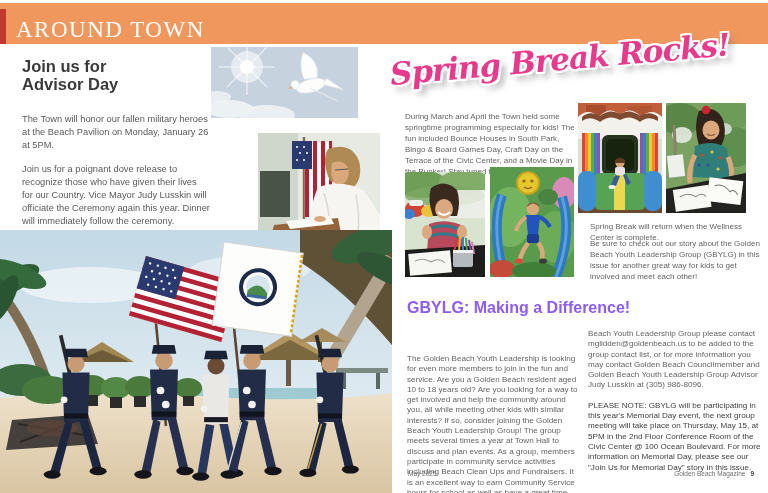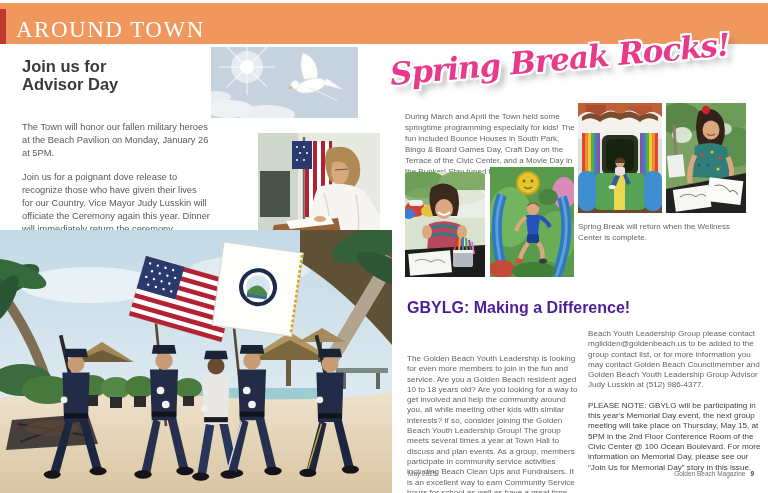--- a/index.html
+++ b/index.html
@@ -9,21 +9,21 @@
   }
   
   .banner{position:absolute;left:0;top:3px;width:768px;height:41px;background:#F0975E;}
   .banner-accent{position:absolute;left:0;top:6px;bottom:0;width:6px;background:#C0392F;}
   .banner-title{
     position:absolute;left:16px;bottom:1px;color:#ffffff;
     font-family:"Liberation Serif",serif;font-size:23px;letter-spacing:1.5px;font-weight:400;margin-top:40px;
   }
   
   .memorial-article{position:absolute;left:22px;top:57px;width:188px;}
-  .memorial-title{margin:0 0 28px 0;font-size:16.5px;line-height:18px;font-weight:bold;color:#3a3a3a;}
+  .memorial-title{margin:0 0 20px 0;font-size:16.5px;line-height:18px;font-weight:bold;color:#3a3a3a;}
   .memorial-article p{margin:0 0 10px 0;font-size:9.3px;line-height:13.2px;color:#5a5a5a;}
   
   .photo{position:absolute;overflow:hidden;background:#dfe5e8;}
   .photo svg{display:block;width:100%;height:100%;}
   .photo-dove{left:211px;top:47px;width:147px;height:71px;}
   .photo-podium{left:258px;top:133px;width:122px;height:115px;}
   .photo-beach{left:0;top:230px;width:392px;height:263px;}
   .photo-castle{left:578px;top:103px;width:84px;height:110px;}
   .photo-girl2{left:666px;top:103px;width:80px;height:110px;}
   .photo-girl1{left:405px;top:172px;width:80px;height:105px;}
@@ -32,23 +32,23 @@
   .script-title{
     position:absolute;left:390px;top:56px;width:320px;
     font-family:"DejaVu Serif",serif;font-style:italic;font-weight:bold;
     font-size:31px;color:#E8398B;transform:rotate(-5deg);transform-origin:left center;
     letter-spacing:-1px;white-space:nowrap;
     text-shadow:-2px -2px 0 #fff,2px -2px 0 #fff,-2px 2px 0 #fff,2px 2px 0 #fff,
                 -2px 0 0 #fff,2px 0 0 #fff,0 2px 0 #fff,0 -2px 0 #fff,
                 5px 6px 6px rgba(110,110,110,.55);
   }
   .sb-intro{position:absolute;left:405px;top:112px;width:172px;font-size:8px;line-height:10.9px;color:#646464;}
-  .sb-note1{position:absolute;left:578px;top:222px;width:168px;font-size:8px;line-height:10.5px;color:#646464;}
+  .sb-note1{position:absolute;left:590px;top:222px;width:168px;font-size:8px;line-height:10.5px;color:#646464;}
   .sb-note2{position:absolute;left:590px;top:239px;width:170px;font-size:8px;line-height:10.9px;color:#646464;}
-  .gbylg-title{position:absolute;left:407px;top:299px;margin:0;font-size:16px;font-weight:bold;color:#4c1d95;}
+  .gbylg-title{position:absolute;left:407px;top:299px;margin:0;font-size:16px;font-weight:bold;color:#8b5cf6;}
   .gbylg-col1{position:absolute;left:407px;top:329px;width:173px;font-size:8.1px;line-height:10.3px;color:#646464;margin-top:25px;}
   .gbylg-col2{position:absolute;left:588px;top:329px;width:175px;font-size:8.1px;line-height:10.3px;color:#646464;}
   .gbylg-col2 .p2{margin-top:10px;font-weight:normal;color:#414141;}
   
   .footer-date{position:absolute;left:408px;top:470px;font-size:6.5px;color:#6e6e6e;}
   .footer-right{position:absolute;left:620px;top:470px;width:134px;text-align:right;font-size:6.5px;color:#6e6e6e;}
   .footer-right .pagenum{font-weight:bold;color:#3a3a3a;margin-left:5px;}
 </style>
 </head>
 <body>
@@ -59,21 +59,21 @@
     <div class="banner-accent"></div>
     <div class="banner-title">AROUND TOWN</div>
   </div>
 
   <div class="memorial-article">
     <h2 class="memorial-title">
       <span>Join us for</span><br>
       <span>Advisor Day</span>
     </h2>
     <p>The Town will honor our fallen military heroes at the Beach Pavilion on Monday, January 26 at 5PM.</p>
-    <p>Join us for a poignant dove release to recognize those who have given their lives for our Country. Vice Mayor Judy Lusskin will officiate the Ceremony again this year.  Dinner will immediately return the ceremony.</p>
+    <p>Join us for a poignant dove release to recognize those who have given their lives for our Country. Vice Mayor Judy Lusskin will officiate the Ceremony again this year.  Dinner will immediately follow the ceremony.</p>
   </div>
 
   <div class="photo photo-dove">
     <svg viewBox="0 0 147 71">
       <rect width="147" height="71" fill="#c6d3df"></rect>
       <g stroke="#ffffff" stroke-width="1.4" opacity="0.6">
         <line x1="36" y1="20" x2="36" y2="-8"></line>
           <line x1="36" y1="20" x2="64" y2="20"></line>
         <line x1="36" y1="20" x2="8" y2="20"></line>
           <line x1="36" y1="20" x2="56" y2="0"></line>
@@ -472,25 +472,26 @@
         <rect x="37" y="67" width="12" height="9" rx="2" fill="#1c3d94"></rect>
         <path d="M38,76 Q32,84 30,92" stroke="#d9a87c" stroke-width="4.5" fill="none"></path>
         <path d="M48,76 Q54,82 52,92" stroke="#d9a87c" stroke-width="4.5" fill="none"></path>
         <ellipse cx="29" cy="94" rx="4" ry="2.6" fill="#d84b3a"></ellipse>
         <ellipse cx="53" cy="94" rx="4" ry="2.6" fill="#3a3a3a"></ellipse>
       </g>
     </svg>
   </div>
 
   <div class="sb-note1">Spring Break will return when the Wellness Center is complete.</div>
+  <div class="sb-note2">Be sure to check out our story about the Golden Beach Youth Leadership Group (GBYLG) in this issue for another great way for kids to get involved and meet each other!</div>
 
   <h2 class="gbylg-title">GBYLG: Making a Difference!</h2>
   <div class="gbylg-col1">The Golden Beach Youth Leadership is looking for even more members to join in the fun and service.  Are you a Golden Beach resident aged 10 to 18 years old?  Are you looking for a way to get involved and help the community around you, all while meeting other kids with similar interests?  If so, consider joining the Golden Beach Youth Leadership Group!  The group meets several times a year at Town Hall to discuss and plan events.  As a group, members participate in community service activities including Beach Clean Ups and Fundraisers.  It is an excellent way to earn Community Service hours for school as well as have a great time and make friends.  If you're interested in joining the Golden</div>
   <div class="gbylg-col2">
-    <div class="p1">Beach Youth Leadership Group please contact mglidden@goldenbeach.us to be added to the group contact list, or for more information you may contact Golden Beach Councilmember and Golden Beach Youth Leadership Group Advisor Judy Lusskin at (512) 986-4377.</div>
+    <div class="p1">Beach Youth Leadership Group please contact mglidden@goldenbeach.us to be added to the group contact list, or for more information you may contact Golden Beach Councilmember and Golden Beach Youth Leadership Group Advisor Judy Lusskin at (305) 986-8096.</div>
     <div class="p2">PLEASE NOTE: GBYLG will be participating in this year's Memorial Day event, the next group meeting will take place on Thursday, May 15, at 5PM in the 2nd Floor Conference Room of the Civic Center @ 100 Ocean Boulevard.  For more information on Memorial Day, please see our "Join Us for Memorial Day" story in this issue.</div>
   </div>
 
   <div class="footer-date">May 2025</div>
   <div class="footer-right">
     <span>Golden Beach Magazine</span><span class="pagenum">9</span>
   </div>
 
 </div>
 

